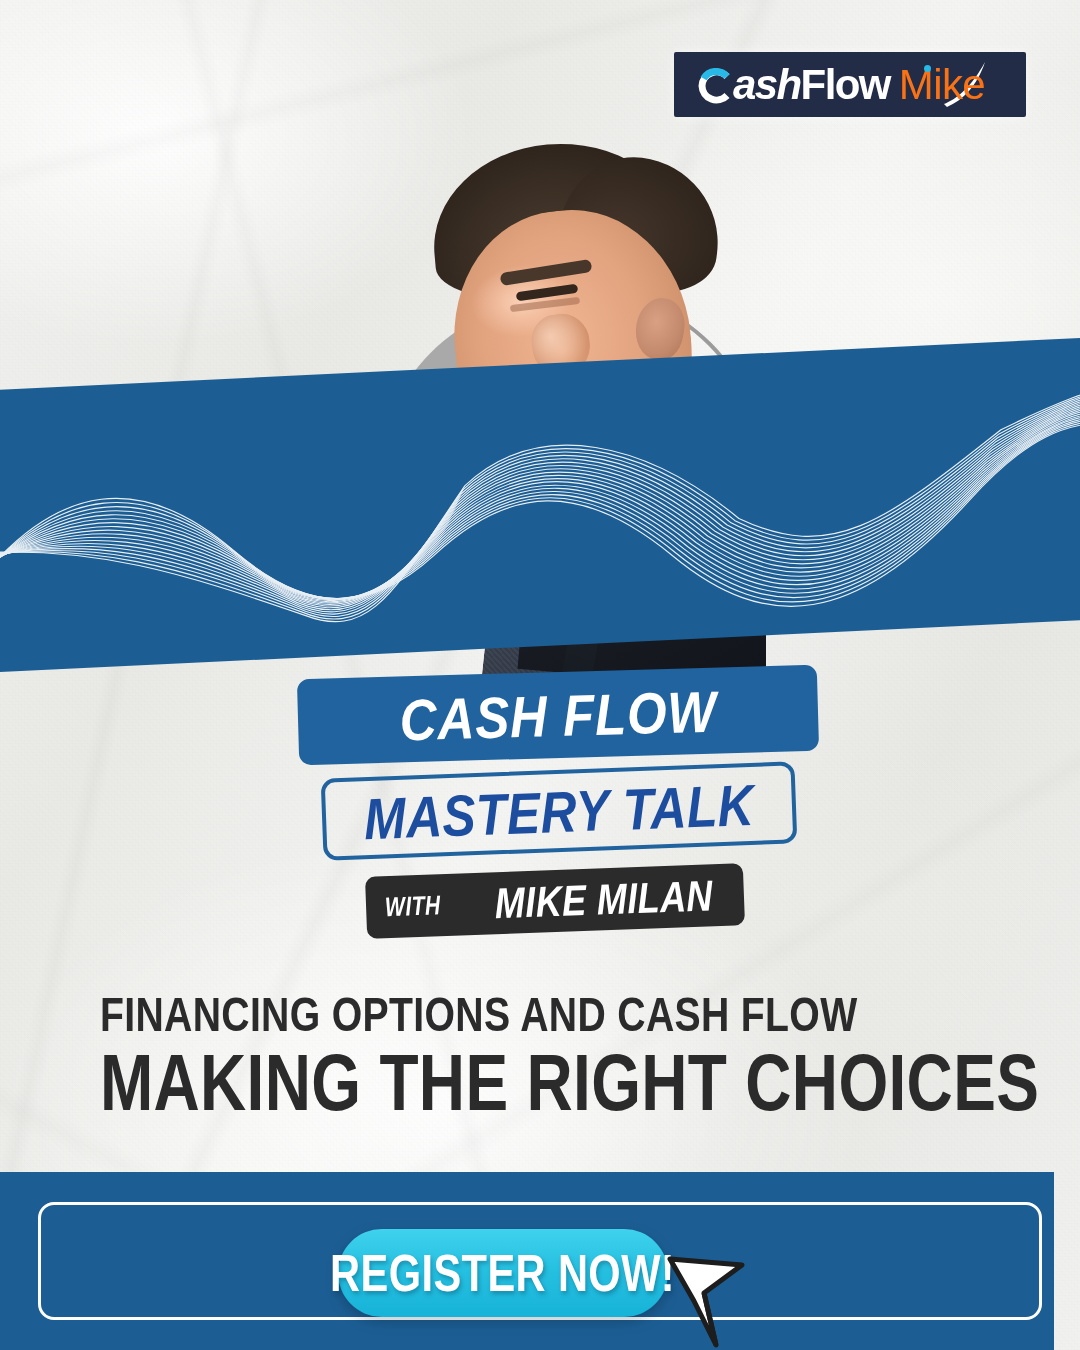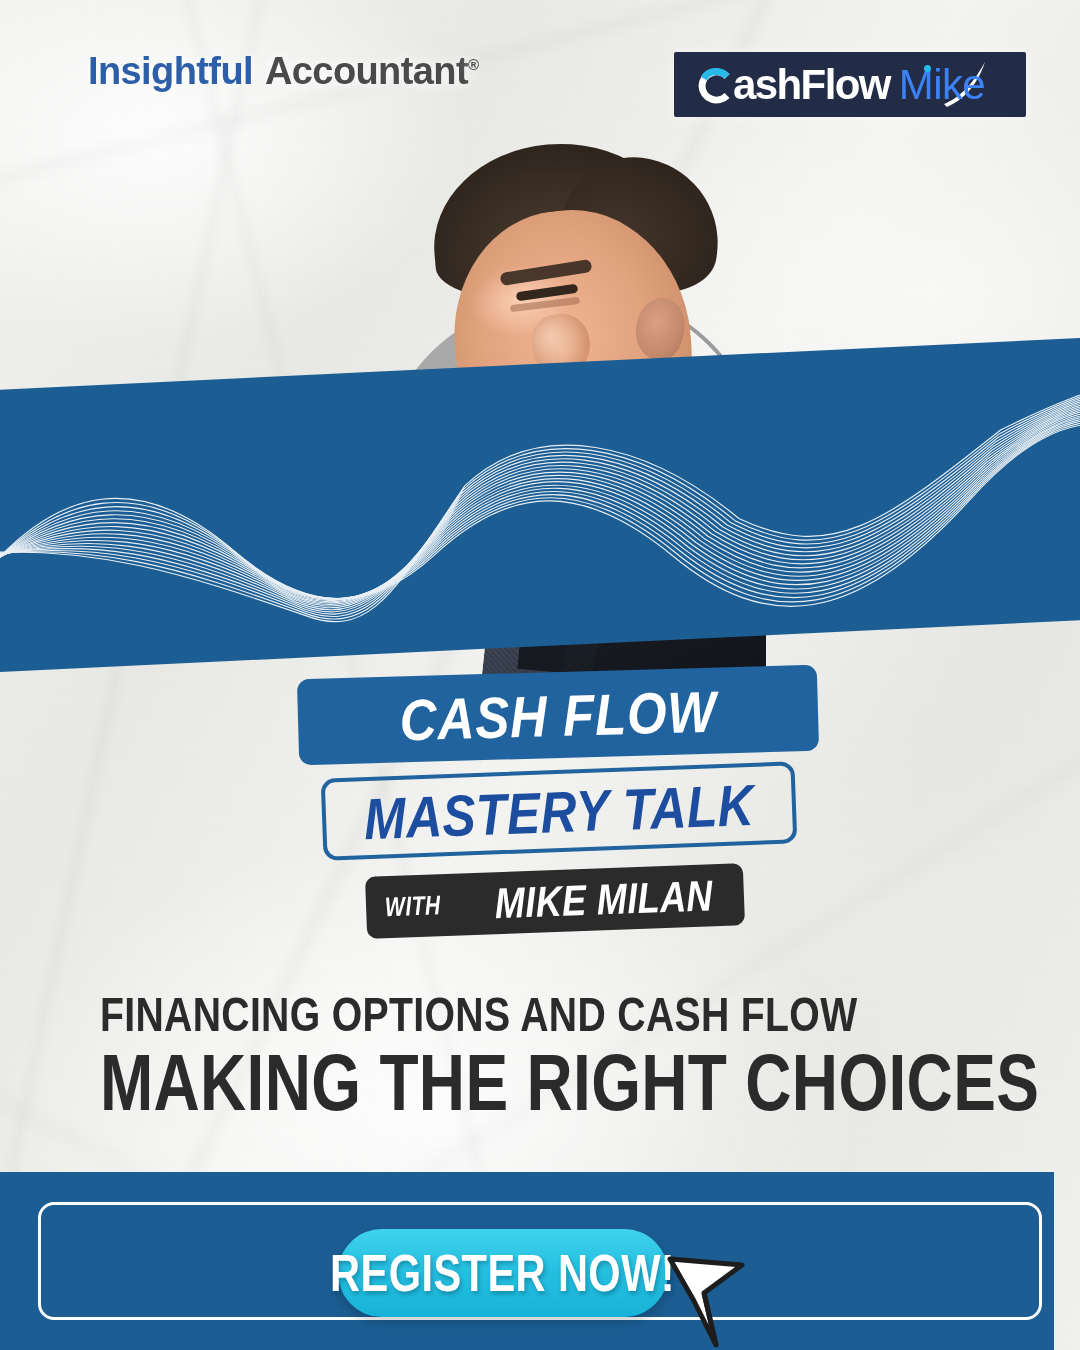--- a/index.html
+++ b/index.html
@@ -70,32 +70,32 @@
     padding-left:22px;
     box-shadow:0 0 12px rgba(255,255,255,.55);
   }
   .cfm-row{ display:flex; align-items:center; white-space:nowrap; position:relative; }
   .cfm-c{
     position:relative; width:36px; height:40px; margin-right:1px;
   }
   .cfm-c svg{ position:absolute; left:0; top:0; }
   .cfm-ash{
     font-size:42px; font-weight:700; color:#ffffff;
-    letter-spacing:-1.6px; line-height:1;
+    letter-spacing:-1.6px; line-height:1;font-style:italic;
   }
   .cfm-flow{
     font-size:42px; font-weight:700; color:#ffffff;
     letter-spacing:-1.6px; line-height:1; 
     position:relative;
   }
   .cfm-swoosh{
     position:absolute; right:-10px; top:-4px; pointer-events:none;
   }
   .cfm-mike{
-    font-size:42px; font-weight:300; color:#3b82f6;
+    font-size:42px; font-weight:300; color:#f97316;
     letter-spacing:-.6px; line-height:1; margin-left:9px;
     position:relative;
   }
   .cfm-dot{
     position:absolute; width:7px; height:7px; border-radius:50%;
     background:#27B9E8; left:25px; top:1px;
   }
 
   
   .hero-ring{
@@ -354,22 +354,20 @@
 </style>
 </head>
 <body>
 
 <div id="poster">
 
   <div class="paper-bg"></div>
   <div class="paper-creases"></div>
   <div class="paper-grain"></div>
 
-  <div class="logo-ia"><span class="ia-1">Insightful</span><span class="ia-2" style="margin-left:12px">Accountant</span><span class="ia-r">®</span>
-  </div>
 
   <div class="logo-cfm">
     <div class="cfm-row">
       <span class="cfm-c">
         <svg width="36" height="42" viewBox="0 0 36 42">
           <path d="M31 11.5A14.5 14.5 0 0 0 6 21a14.5 14.5 0 0 0 25 9.5" fill="none" stroke="#ffffff" stroke-width="7" stroke-linecap="butt"></path>
           <path d="M7.6 13.5A14.5 14.5 0 0 1 31 11.5" fill="none" stroke="#27B9E8" stroke-width="7" stroke-linecap="butt"></path>
         </svg>
       </span>
       <span class="cfm-ash">ash</span>

